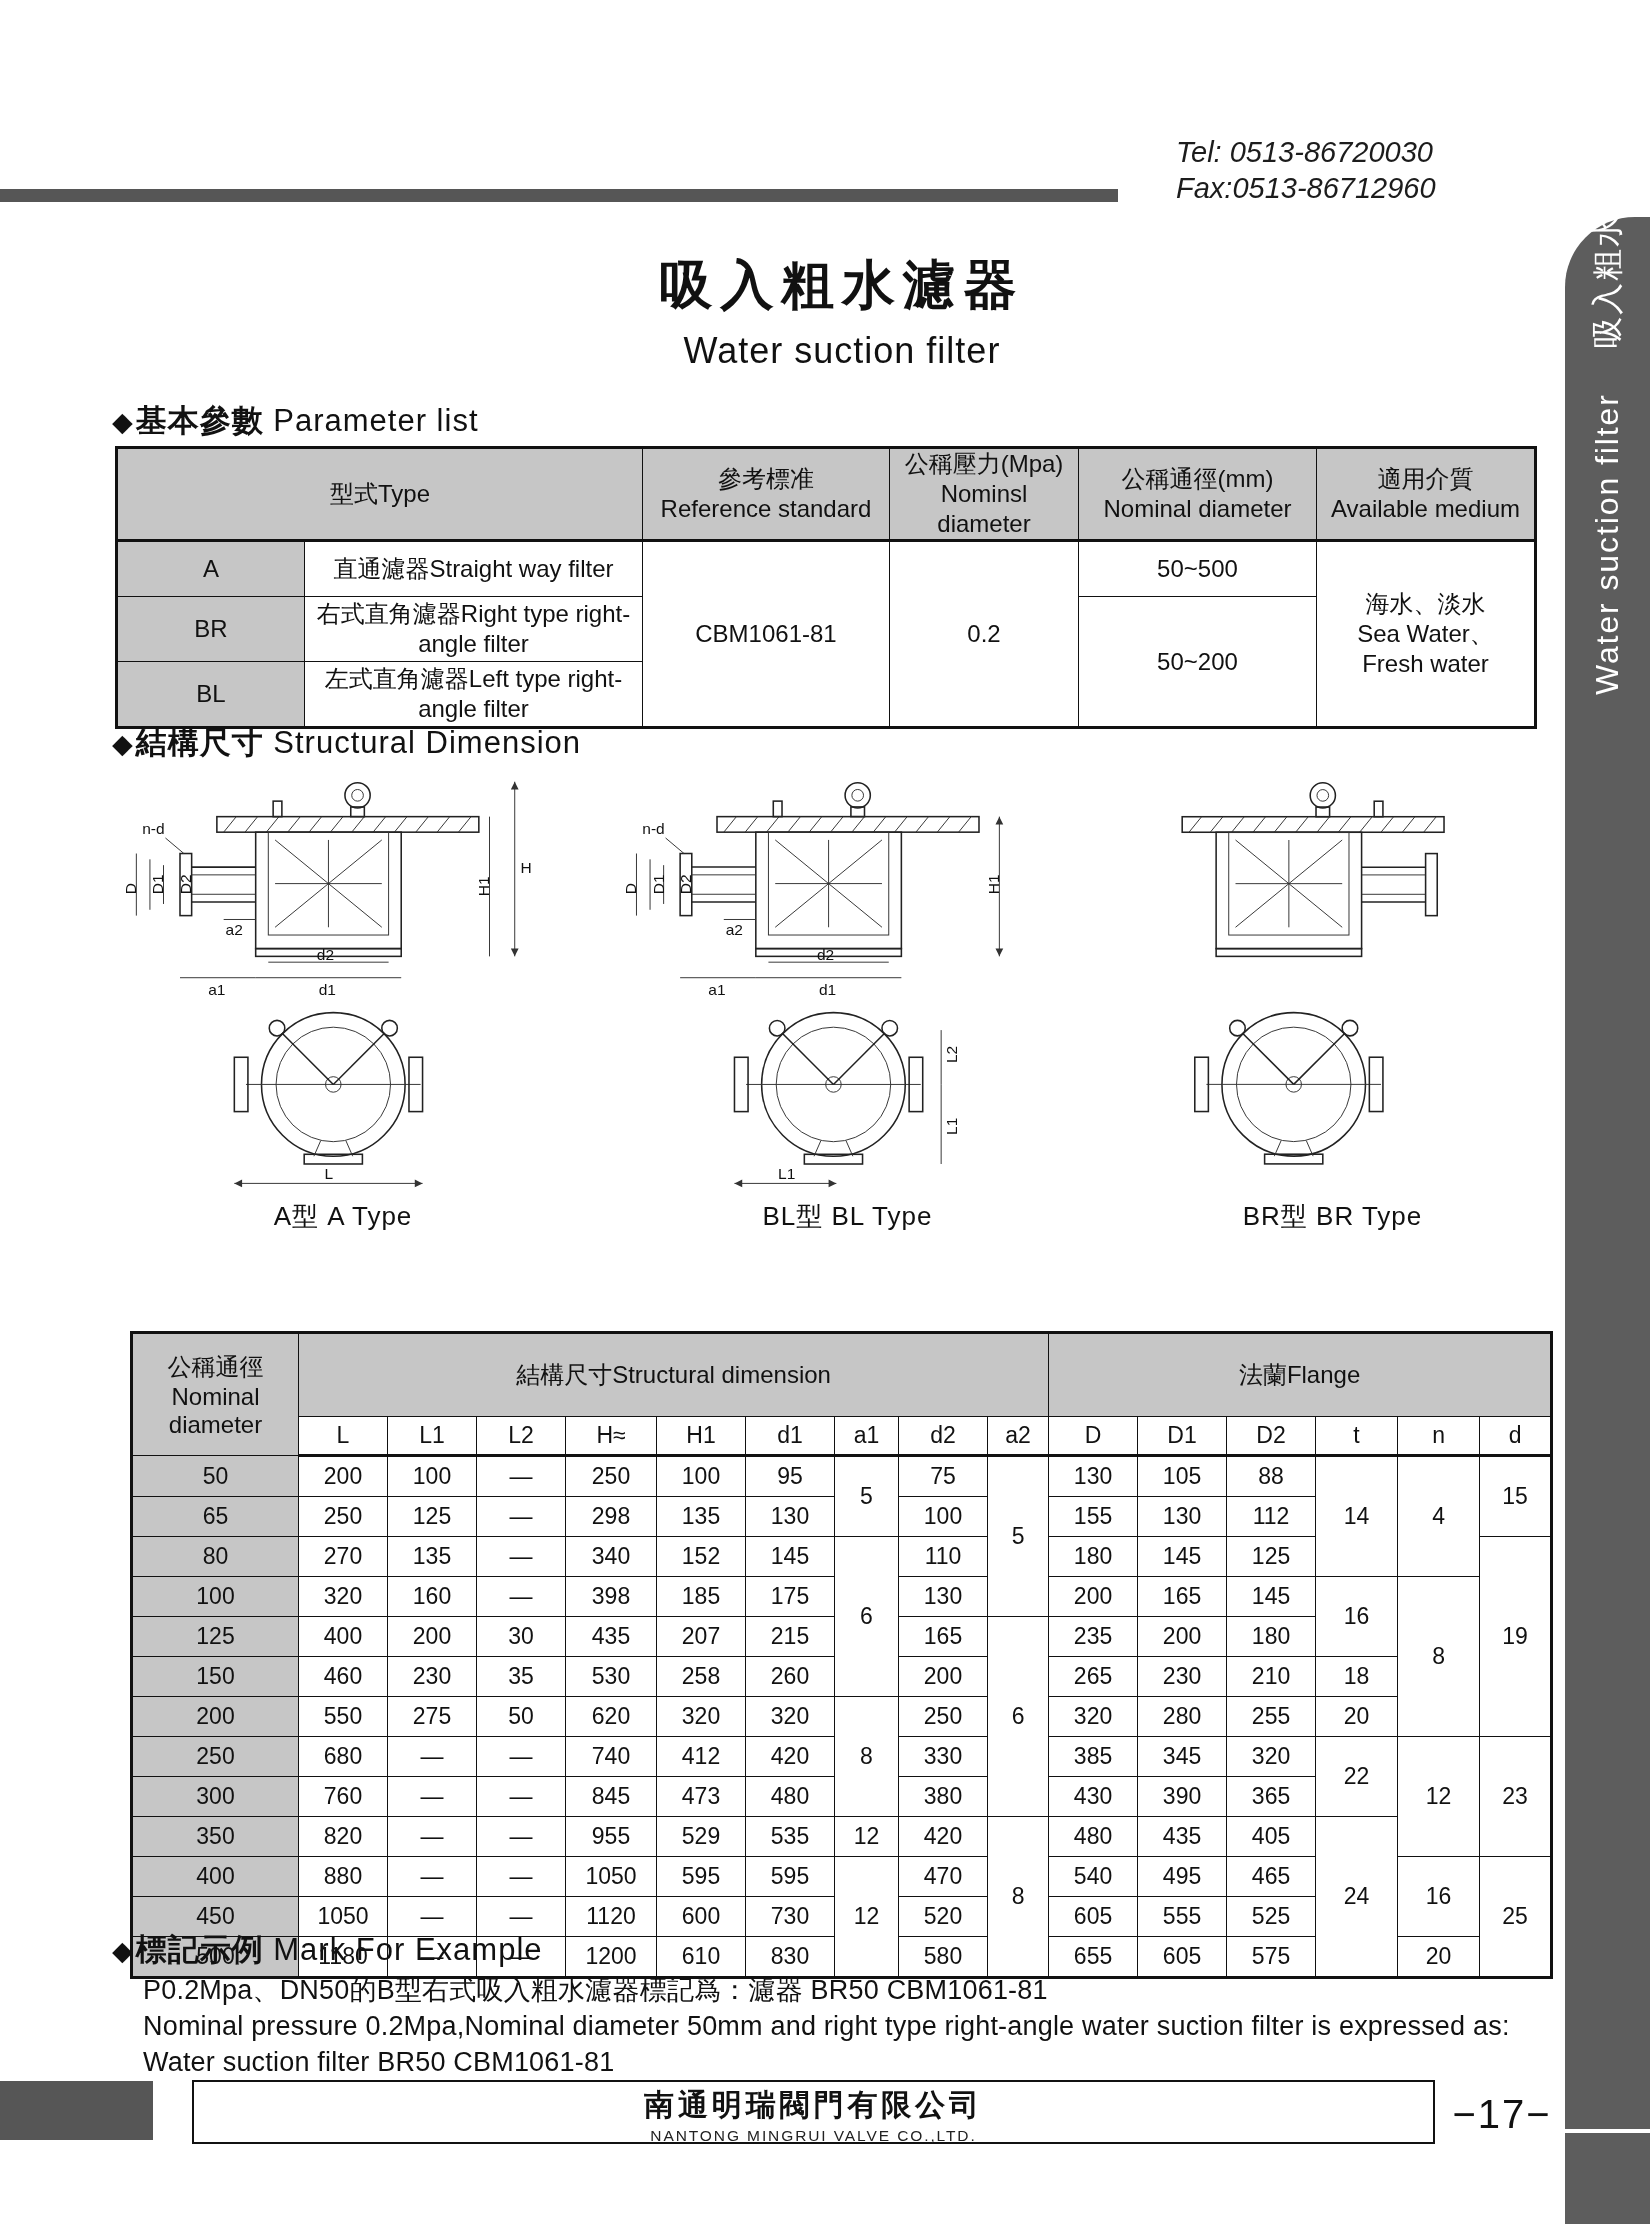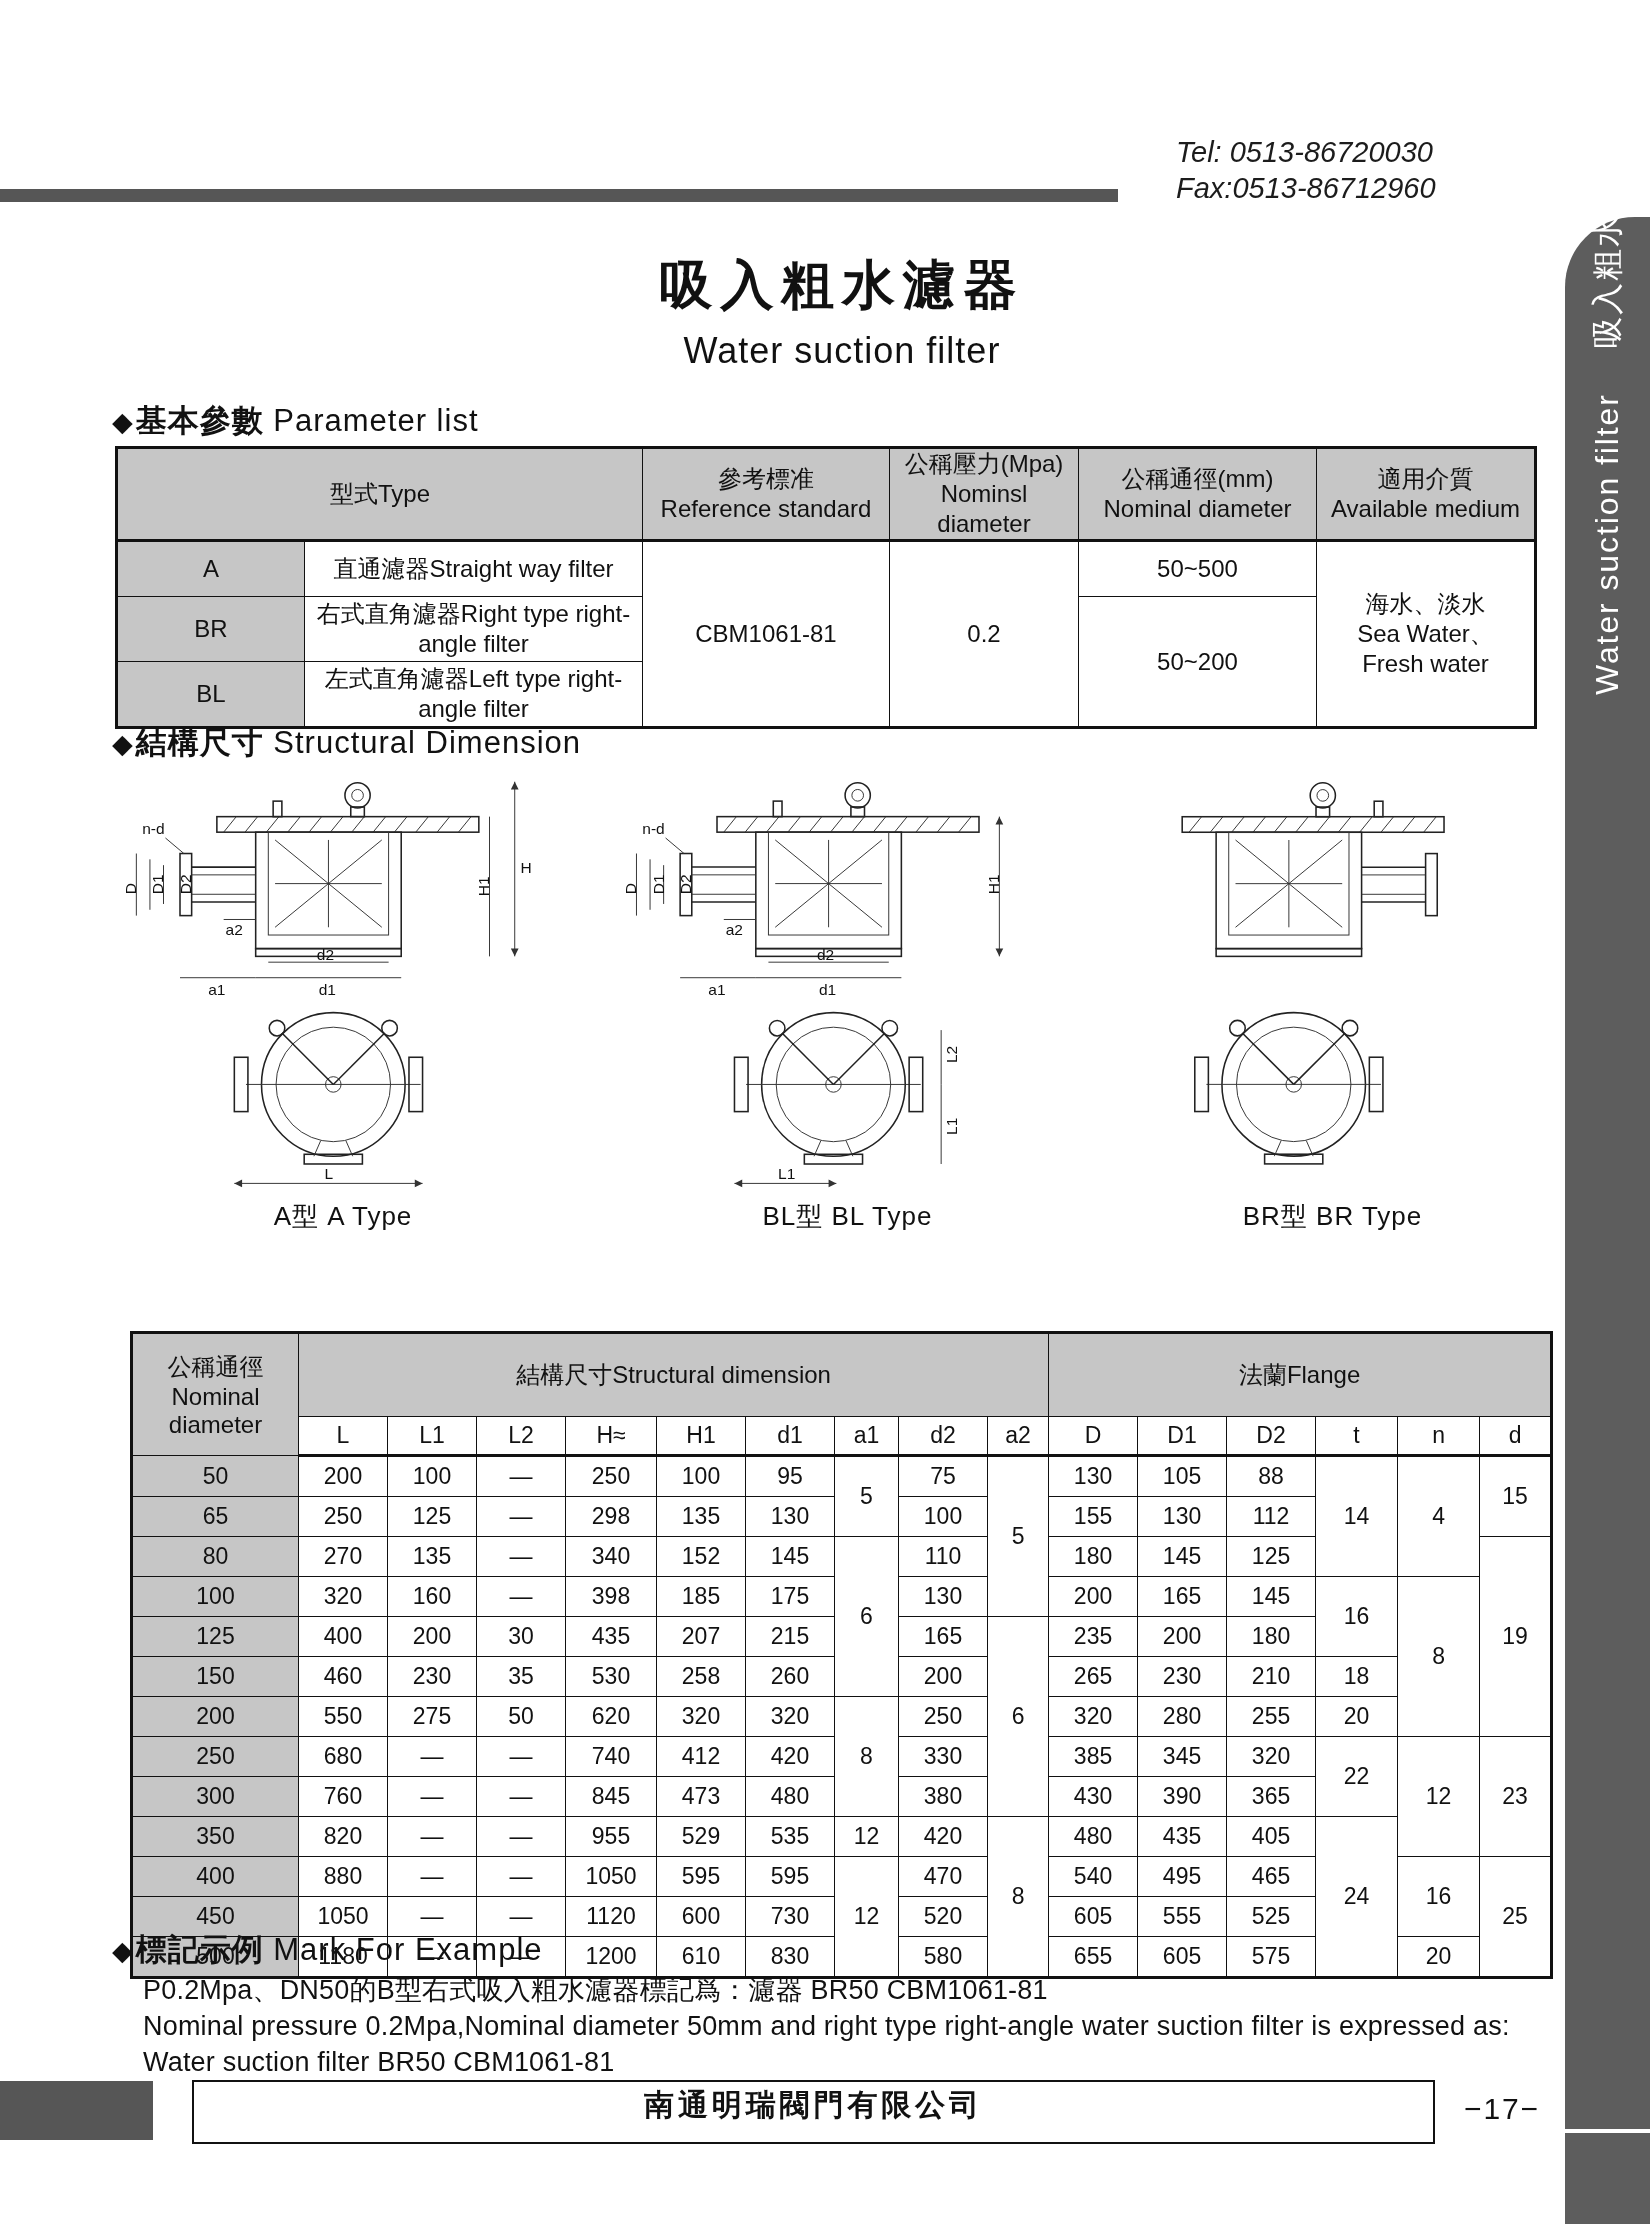--- a/index.html
+++ b/index.html
@@ -39,21 +39,21 @@
   .dims .grp{height:82px;font-size:24px;}
   .dims .sub{height:37px;}
   
   .mark-line{position:absolute;left:143px;font-size:27px;letter-spacing:0.2px;}
   
   .left-block{position:absolute;left:0;top:2081px;width:153px;height:59px;background:#565656;}
   .footer-box{position:absolute;left:192px;top:2080px;width:1239px;height:60px;border:2.9px solid #111;
               background:#fff;text-align:center;}
   .footer-box .zh{font-size:30px;font-weight:700;letter-spacing:3.9px;margin-top:2.9px;}
   .footer-box .en{font-size:15.5px;letter-spacing:1.9px;color:#222;margin-top:1px;}
-  .page-num{position:absolute;left:1439px;top:2092px;width:126px;text-align:center;font-size:30px;letter-spacing:1.9px;}
+  .page-num{position:absolute;left:1439px;top:2092px;width:126px;text-align:center;font-size:40px;letter-spacing:1.9px;}
   
   .sidebar{position:absolute;left:1565px;top:217px;width:85px;height:2007px;background:#5d5d5d;
            border-top-left-radius:70px;}
   .sidebar-text{position:absolute;left:1565px;top:695px;width:466px;height:85px;line-height:85px;
                 transform:rotate(-90deg);transform-origin:0 0;color:#fff;font-size:32px;
                 letter-spacing:1.9px;white-space:nowrap;text-align:center;}
   .sidebar-rule{position:absolute;left:1565px;top:2129px;width:85px;height:3.9px;background:#fff;}
 </style>
 </head>
 <body>
@@ -551,20 +551,21 @@
     <span class="dia">◆</span><span class="zh">標記示例</span>
     <span>Mark For Example</span>
   </div>
   <div class="mark-line" style="top:1972px;">P0.2Mpa、DN50的B型右式吸入粗水濾器標記爲：濾器  BR50 CBM1061-81</div>
   <div class="mark-line" style="top:2011px;">Nominal pressure 0.2Mpa,Nominal diameter 50mm and right type right-angle water suction filter is expressed as:</div>
   <div class="mark-line" style="top:2047px;">Water suction filter BR50 CBM1061-81</div>
 
   <div class="left-block"></div>
   <div class="footer-box">
     <div class="zh">南通明瑞閥門有限公司</div>
+    <div class="en">NANTONG MINGRUI VALVE CO.,LTD.</div>
   </div>
   <div class="page-num">−17−</div>
 
   <div class="sidebar"></div>
   <div class="sidebar-text">Water suction filter　 吸入粗水濾器</div>
   <div class="sidebar-rule"></div>
 
 </div>
 
 

